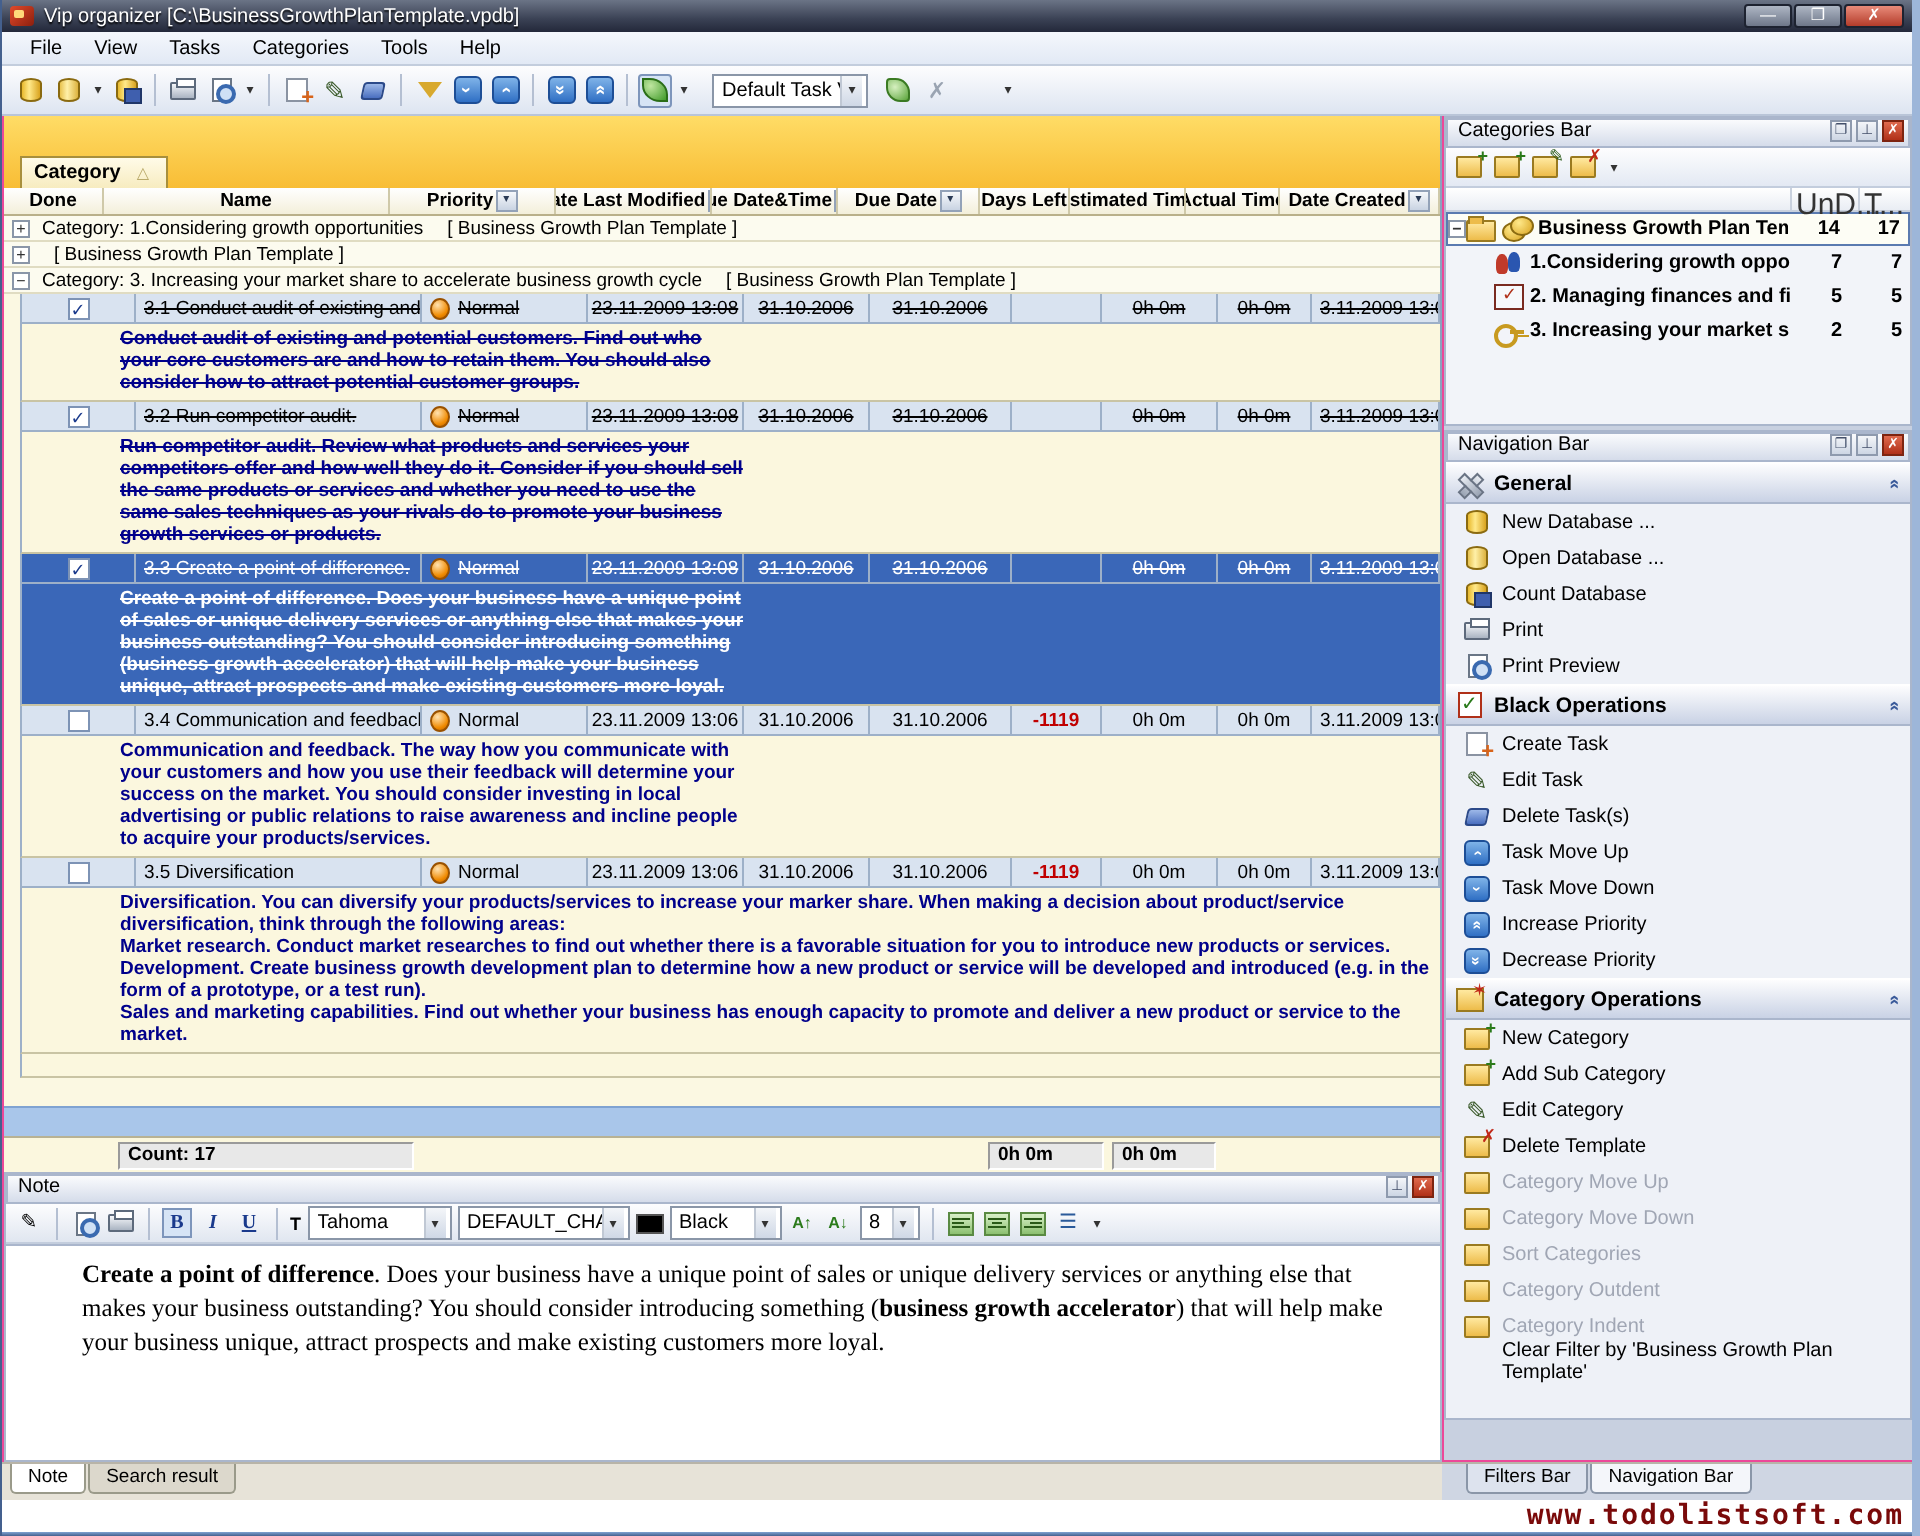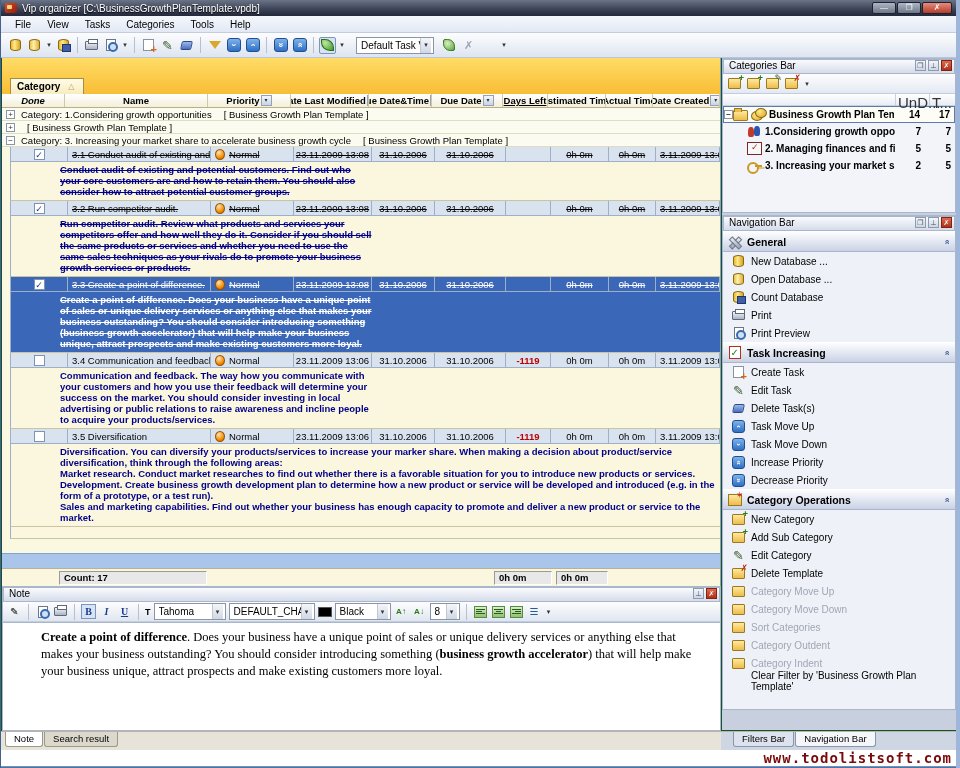--- a/index.html
+++ b/index.html
@@ -1,18 +1,18 @@
 <!DOCTYPE html>
 <html><head>
 <meta charset="utf-8">
 <style>
   * { margin:0; padding:0; box-sizing:border-box; }
   html,body { width:960px; height:768px; overflow:hidden; }
   body { font-family:"Liberation Sans","DejaVu Sans",sans-serif; font-size:10px; background:#fff; position:relative; }
-  #window { position:absolute; inset:0; border-left:1px solid #44608e; border-right:4px solid #9db6d9; background:#14532d; }
+  #window { position:absolute; inset:0; border-left:1px solid #44608e; border-right:4px solid #9db6d9; background:#ec4899; }
 
   
   #titlebar { position:absolute; top:0; left:0; right:0; height:16px; background:linear-gradient(#6b7486,#3a4154 60%,#23283a); color:#fff; display:flex; align-items:center; padding:0 4px; }
   .app-icon { width:12px; height:10px; background:linear-gradient(135deg,#e24a2a,#8c1f0e); border-radius:2px; margin-right:5px; position:relative; }
   .app-icon::after{ content:""; position:absolute; left:2px; top:2px; width:5px; height:4px; background:#ffd97a; border-radius:1px;}
   #title-text { font-size:10px; text-shadow:0 1px 1px #000; }
   .win-btns { margin-left:auto; display:flex; gap:1px; }
   .win-btn { width:24px; height:12px; border:1px solid #1d2230; border-radius:2px; background:linear-gradient(#aeb6c4,#6e7789); color:#fff; font-size:8px; line-height:10px; text-align:center; }
   .win-btn.close { background:linear-gradient(#e88b7a,#b43c2a); width:30px; }
 
@@ -260,21 +260,21 @@
   </div>
 
   <div id="grid">
     <div id="groupband">
       <span id="cat-tab">
         <span>Category</span>
         <span class="sort-tri">△</span>
       </span>
     </div>
     <div id="colhdr">
-        <div class="hcell" style="width: 63px; font-style: italic;">
+        <div class="hcell" style="width: 50px;">
           <span>Done</span>
         </div>
         <div class="hcell" style="width: 143px;">
           <span>Name</span>
         </div>
         <div class="hcell" style="width: 83px;">
           <span>Priority</span>
           <span class="hdd">▾</span>
         </div>
         <div class="hcell" style="width: 78px;">
@@ -282,21 +282,21 @@
           <span class="hdd">▾</span>
         </div>
         <div class="hcell" style="width: 63px;">
           <span>Due Date&amp;Time</span>
           <span class="hdd">▾</span>
         </div>
         <div class="hcell" style="width: 71px;">
           <span>Due Date</span>
           <span class="hdd">▾</span>
         </div>
-        <div class="hcell" style="width: 45px; text-decoration: underline;">
+        <div class="hcell" style="width: 45px;">
           <span>Days Left</span>
         </div>
         <div class="hcell" style="width: 58px;">
           <span>Estimated Time</span>
         </div>
         <div class="hcell" style="width: 47px;">
           <span>Actual Time</span>
         </div>
         <div class="hcell" style="width: 70px; flex: 1 1 0%;">
           <span>Date Created</span>
@@ -616,21 +616,21 @@
           <div class="nav-item">
             <span class="ni16">
               <span class="g-preview"></span>
             </span>
             <span>Print Preview</span>
           </div>
           <div class="nav-sec-hdr">
             <span class="ni16">
               <span class="i-checklist"></span>
             </span>
-            <span>Task Increasing</span>
+            <span>Black Operations</span>
             <span class="chev"><span class="rot-up">»</span></span>
           </div>
           <div class="nav-item">
             <span class="ni16">
               <span class="g-taskadd"></span>
             </span>
             <span>Create Task</span>
           </div>
           <div class="nav-item">
             <span class="ni16">

